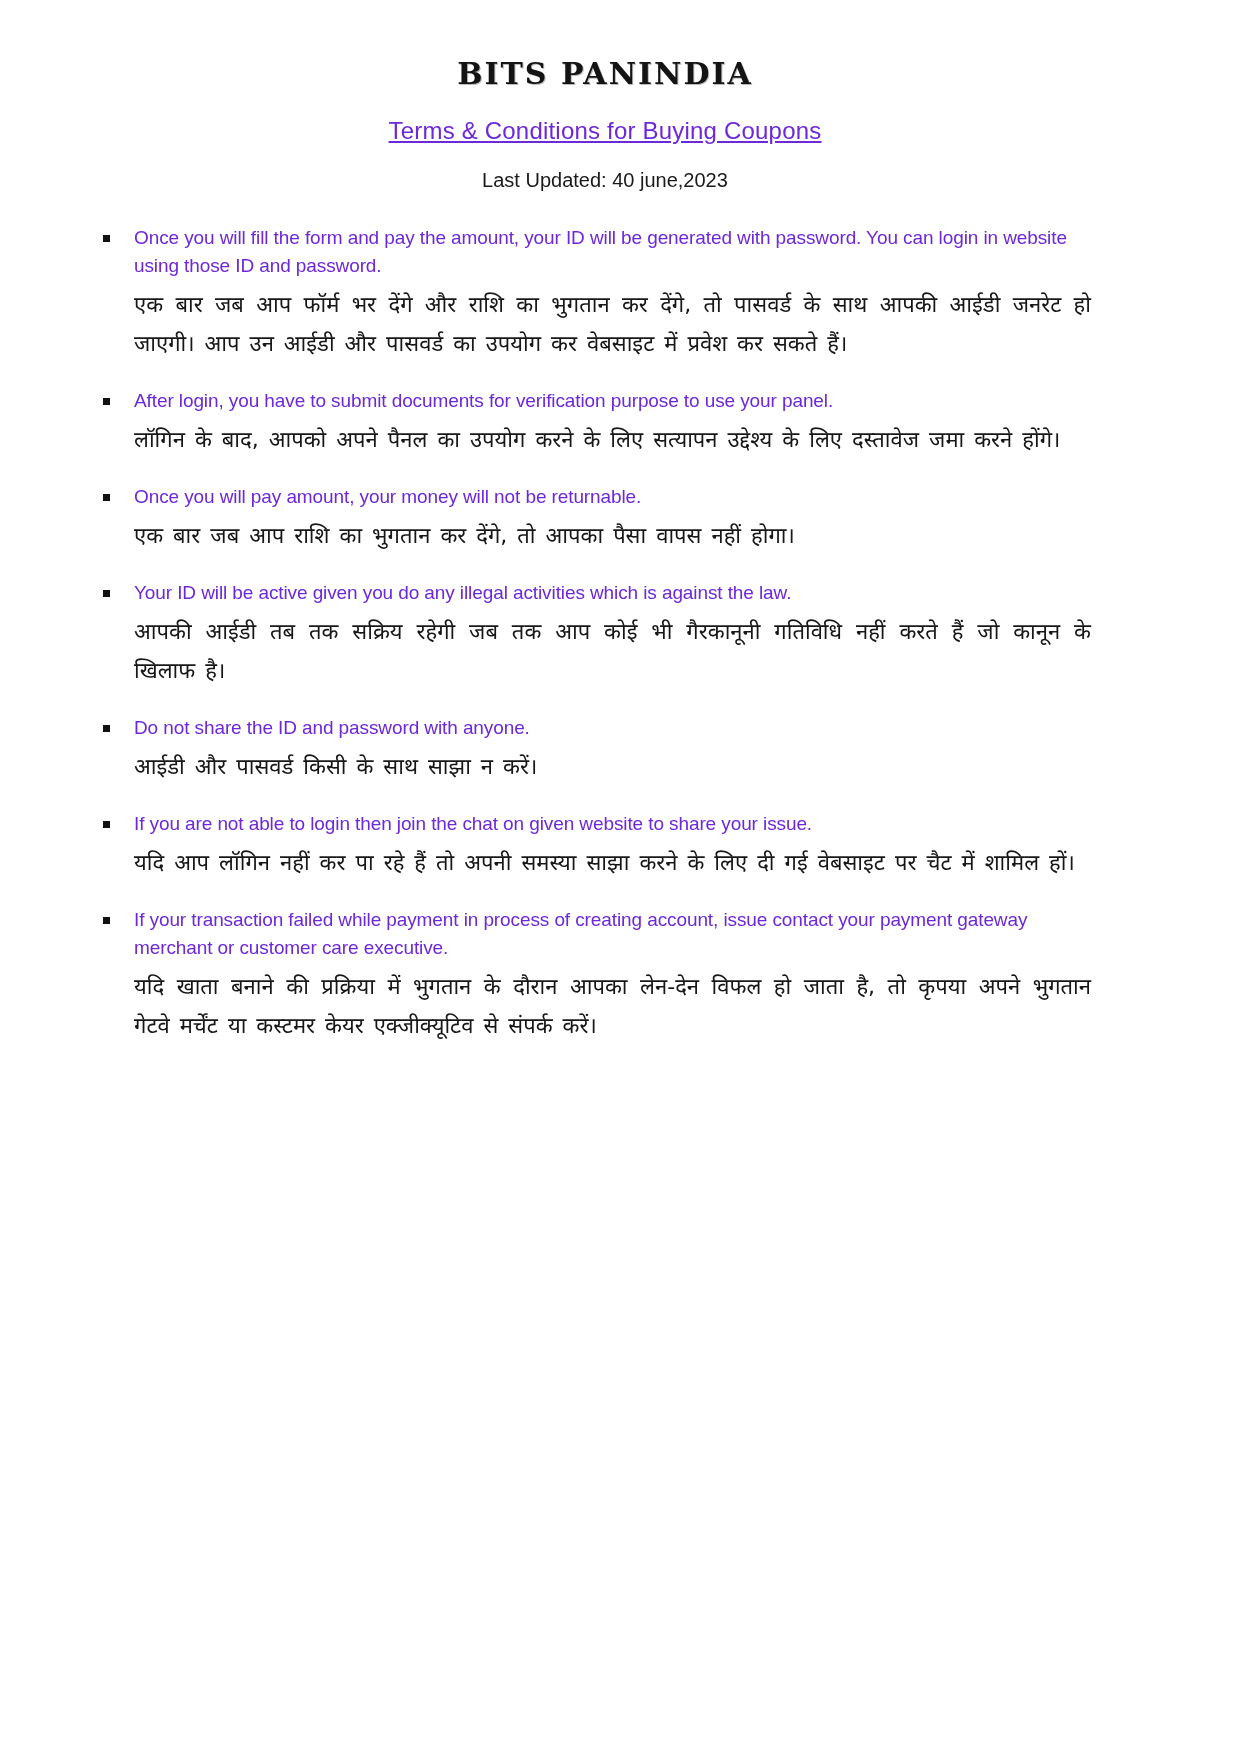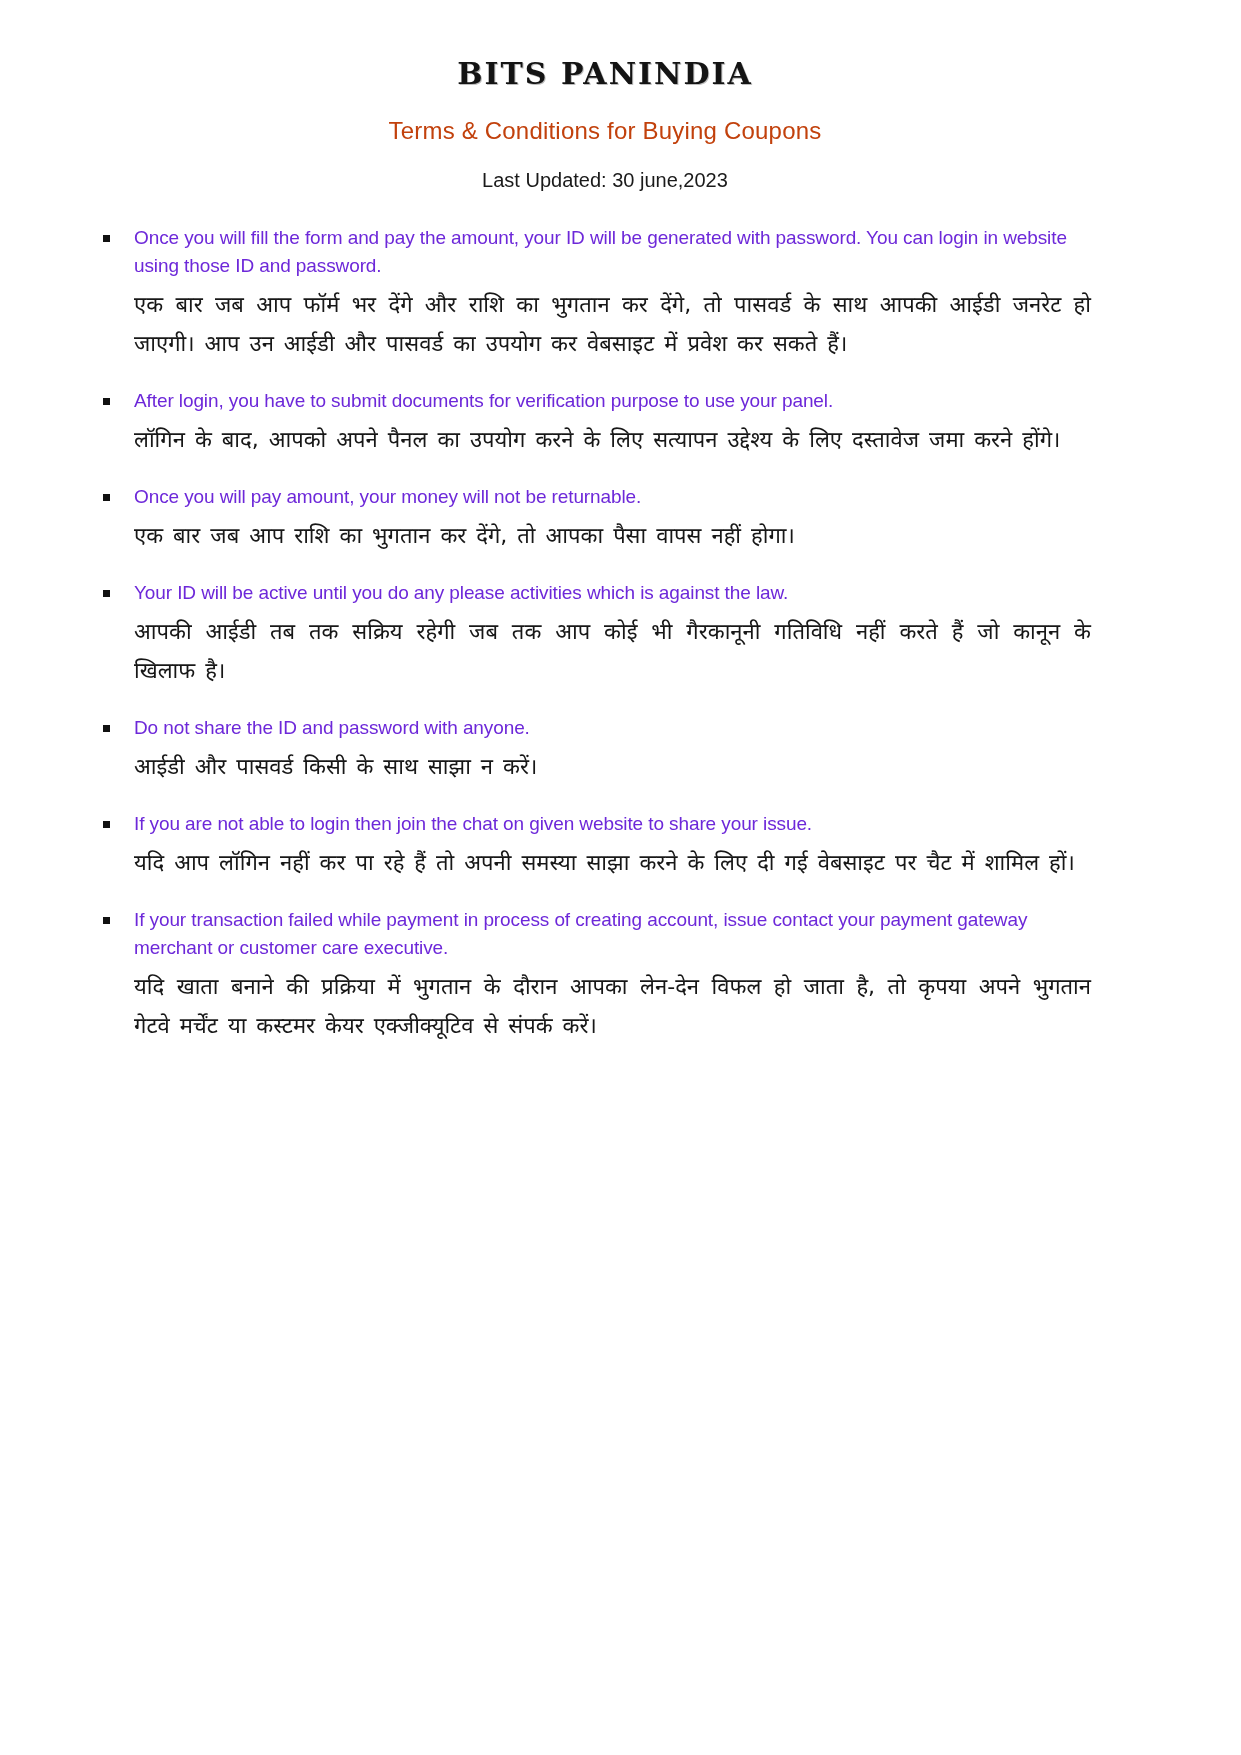--- a/index.html
+++ b/index.html
@@ -20,23 +20,24 @@
     font-weight: 700;
     font-size: 30px;
     letter-spacing: 2px;
     color: #141414;
     text-shadow: 1px 1px 0 #bdbdbd;
     margin: 0 0 26px 0;
   }
   .doc-title {
     font-size: 24px;
     font-weight: 400;
-    color: #c2410c;
+    color: #6d28d9;
     margin: 0 0 24px 0;
     letter-spacing: 0.2px;
+    text-decoration: underline;
   }
   .updated {
     font-size: 20px;
     color: #1a1a1a;
     margin: 0 0 32px 0;
   }
   .terms { margin: 0; padding: 0; }
   .item {
     display: flex;
     align-items: flex-start;
@@ -67,21 +68,21 @@
     font-family: "DejaVu Sans", sans-serif;
   }
 </style>
 </head>
 <body>
 
 <div class="page">
   <header>
     <h1 class="brand">BITS PANINDIA</h1>
     <h2 class="doc-title">Terms &amp; Conditions for Buying Coupons</h2>
-    <p class="updated">Last Updated: 30 june,2023</p>
+    <p class="updated">Last Updated: 40 june,2023</p>
   </header>
 
   <main class="terms">
 
     <div class="item">
       <span class="bullet"></span>
       <div class="item-text">
         <p class="en">Once you will fill the form and pay the amount, your ID will be generated with password. You can login in website using those ID and password.</p>
         <p class="hi">एक बार जब आप फॉर्म भर देंगे और राशि का भुगतान कर देंगे, तो पासवर्ड के साथ आपकी आईडी जनरेट हो जाएगी। आप उन आईडी और पासवर्ड का उपयोग कर वेबसाइट में प्रवेश कर सकते हैं।</p>
       </div>
@@ -99,21 +100,21 @@
       <span class="bullet"></span>
       <div class="item-text">
         <p class="en">Once you will pay amount, your money will not be returnable.</p>
         <p class="hi">एक बार जब आप राशि का भुगतान कर देंगे, तो आपका पैसा वापस नहीं होगा।</p>
       </div>
     </div>
 
     <div class="item">
       <span class="bullet"></span>
       <div class="item-text">
-        <p class="en">Your ID will be active until you do any please activities which is against the law.</p>
+        <p class="en">Your ID will be active given you do any illegal activities which is against the law.</p>
         <p class="hi">आपकी आईडी तब तक सक्रिय रहेगी जब तक आप कोई भी गैरकानूनी गतिविधि नहीं करते हैं जो कानून के खिलाफ है।</p>
       </div>
     </div>
 
     <div class="item">
       <span class="bullet"></span>
       <div class="item-text">
         <p class="en">Do not share the ID and password with anyone.</p>
         <p class="hi">आईडी और पासवर्ड किसी के साथ साझा न करें।</p>
       </div>

